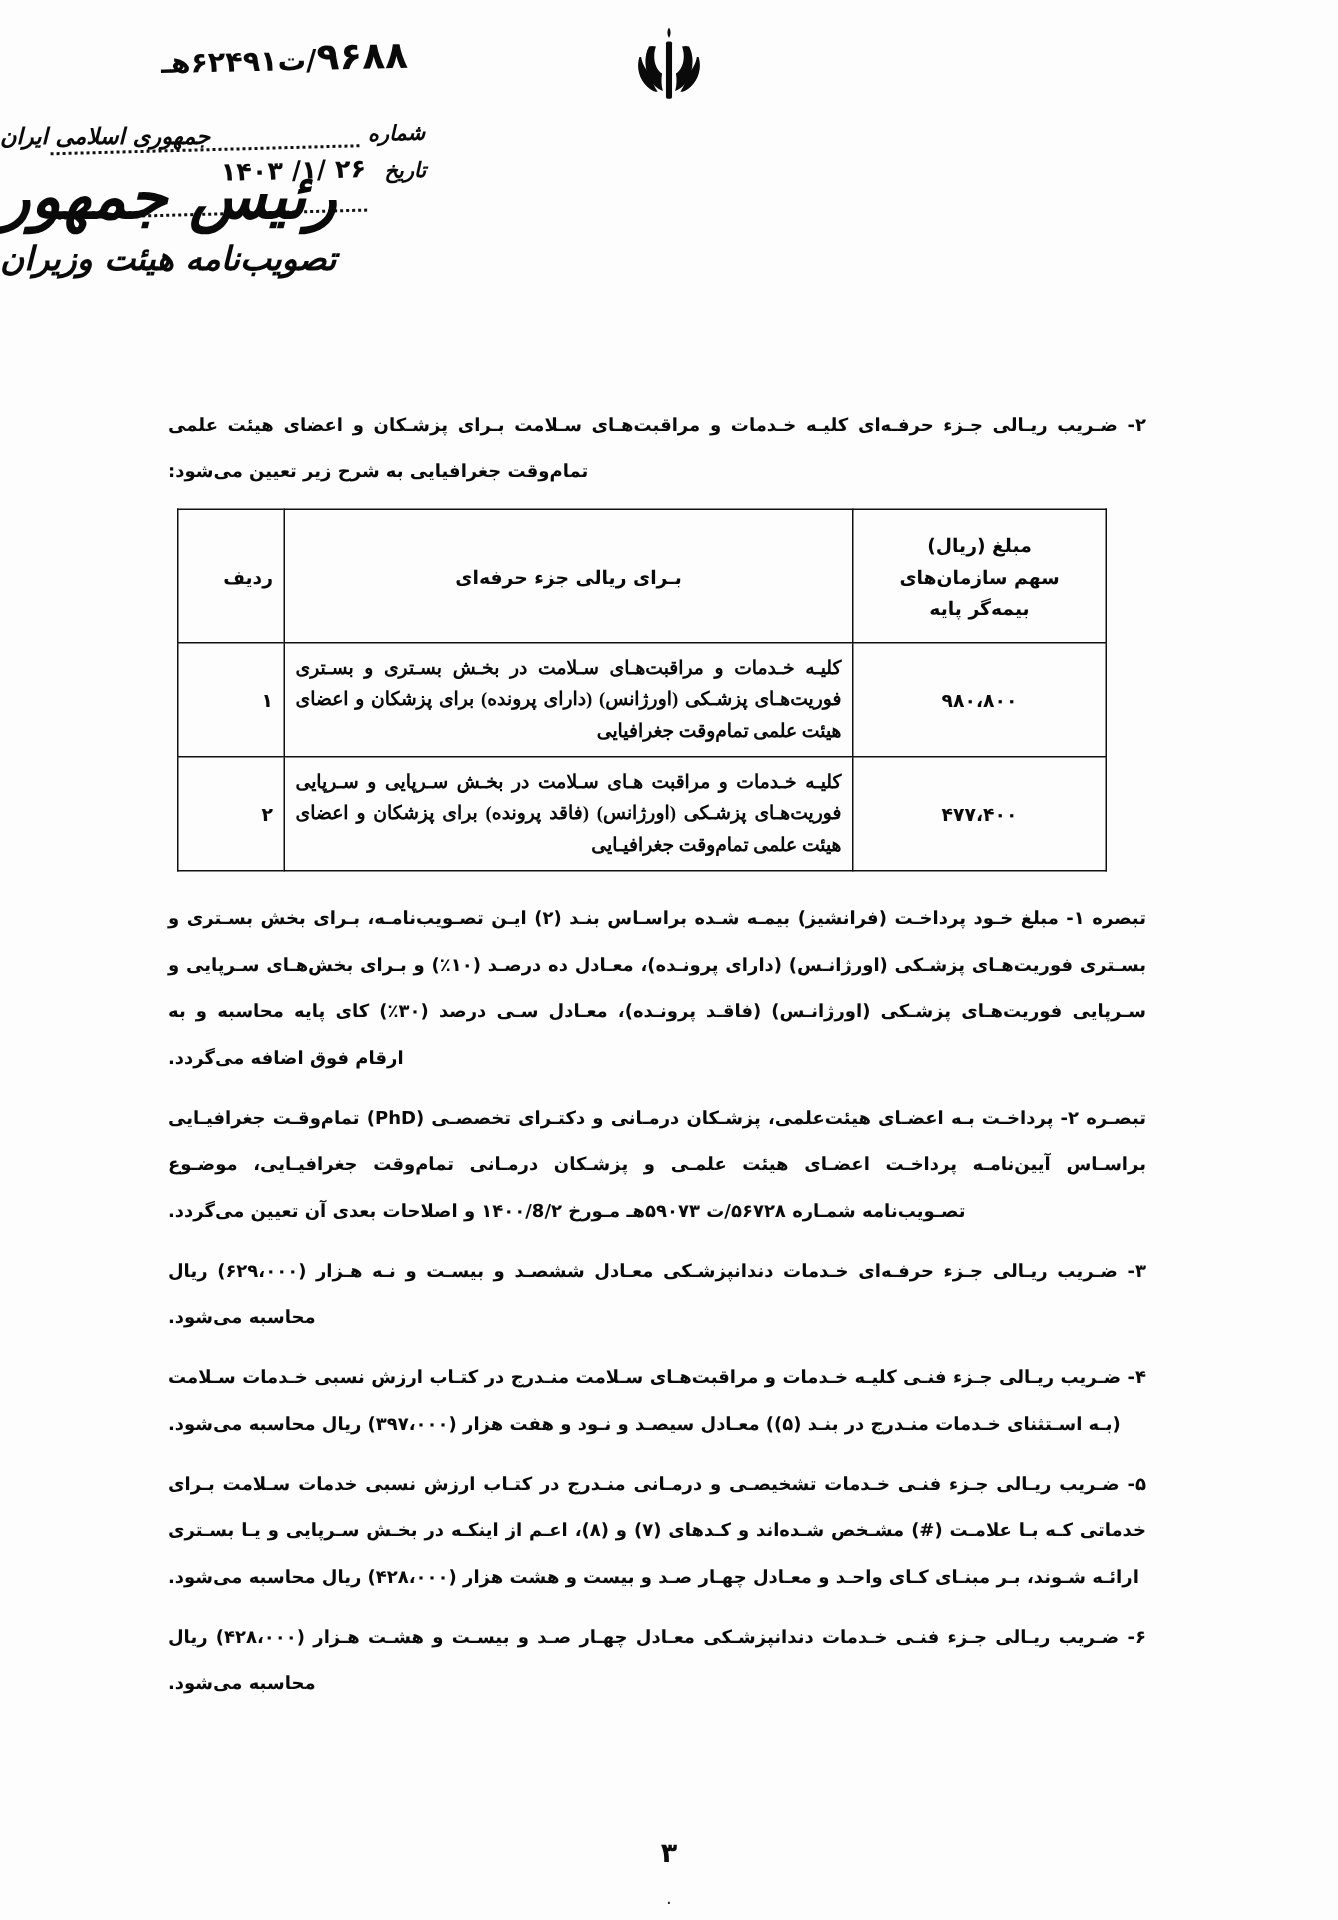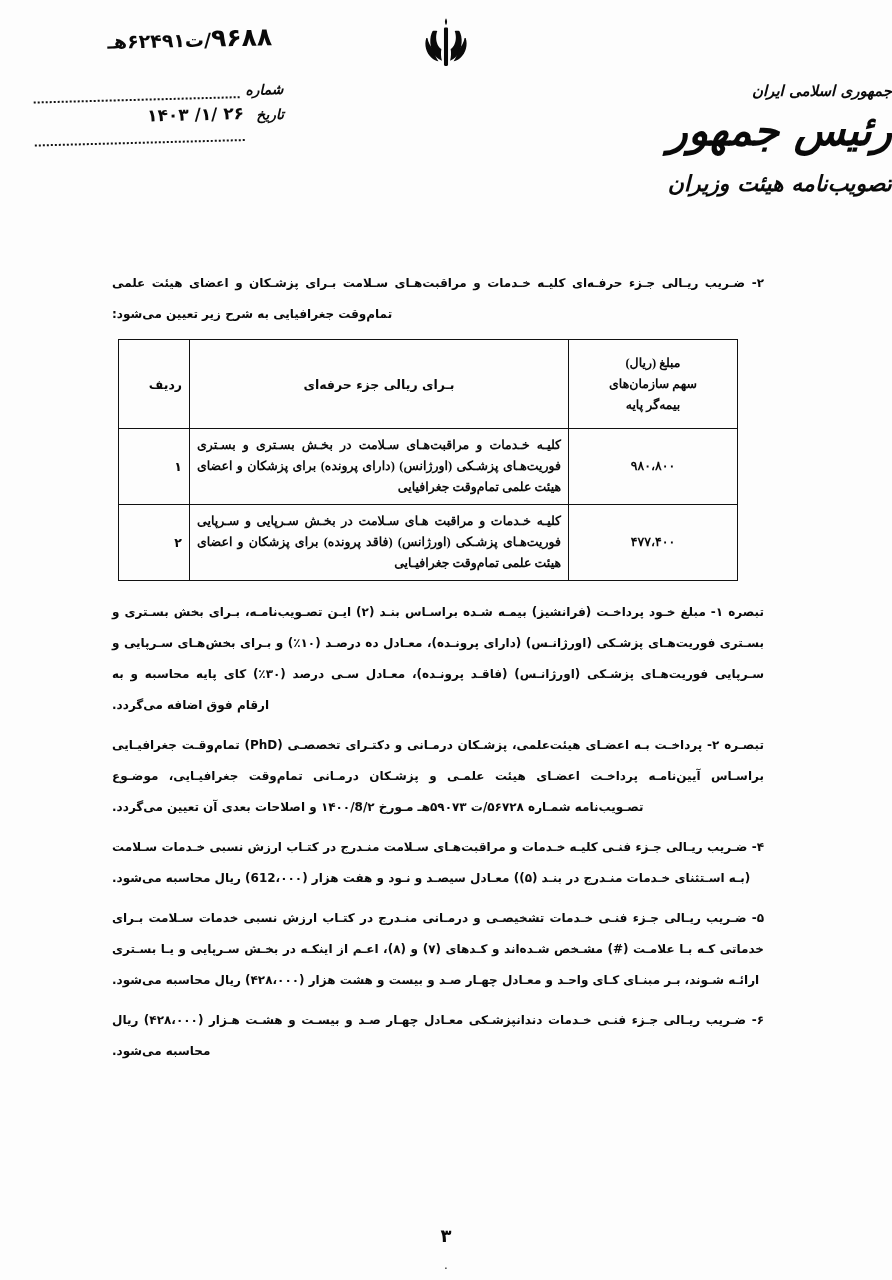--- a/index.html
+++ b/index.html
@@ -76,21 +76,21 @@
     direction: ltr;
     unicode-bidi: isolate;
   }
 
   
   .masthead {
     position: absolute;
     top: 16px;
     left: 0;
     right: 0;
-    text-align: right;
+    text-align: left;
   }
   .emblem {
     margin: 0 auto;
     width: 58px;
     height: 58px;
   }
   .org-name {
     margin-top: 8px;
     font-size: 15px;
     font-weight: 600;
@@ -98,21 +98,21 @@
     letter-spacing: 0.5px;
   }
   .office-title {
     margin-top: 6px;
     font-size: 42px;
     font-weight: 700;
     font-style: italic;
     letter-spacing: -1px;
   }
   .doc-kind {
-    margin-top: 16px;
+    margin-top: 6px;
     font-size: 22px;
     font-weight: 600;
     font-style: italic;
   }
 
   
   .content {
     position: absolute;
     top: 268px;
     right: 128px;
@@ -146,21 +146,21 @@
     padding: 6px 7px;
     vertical-align: middle;
     font-size: 12.5px;
     line-height: 21px;
     font-weight: 700;
   }
   table.rates th { height: 76px; }
   table.rates td { height: 52px; }
   .col-radif { width: 56px; text-align: right; }
   .col-desc  { text-align: justify; text-align-last: center; }
-  .col-amount{ width: 154px; text-align: center; font-family: Liberation Serif, serif; }
+  .col-amount{ width: 154px; text-align: center; }
   td.col-desc {
     text-align: justify;
     text-align-last: right;
     font-size: 12.5px;
     line-height: 21px;
     font-family: Liberation Serif, serif;
   }
   td.col-amount { letter-spacing: 1px; font-size: 14px; }
   td.col-radif  { font-size: 15px; }
 
@@ -256,22 +256,23 @@
             <td class="col-radif">۲</td>
           </tr>
         </tbody>
       </table>
     </div>
 
     <p class="para">تبصره ۱- مبلغ خـود پرداخـت (فرانشیز) بیمـه شـده براسـاس بنـد (۲) ایـن تصـویب‌نامـه، بـرای بخش بسـتری و بسـتری فوریت‌هـای پزشـکی (اورژانـس) (دارای پرونـده)، معـادل ده درصـد (۱۰٪) و بـرای بخش‌هـای سـرپایی و سـرپایی فوریت‌هـای پزشـکی (اورژانـس) (فاقـد پرونـده)، معـادل سـی درصد (۳۰٪) کای پایه محاسبه و به ارقام فوق اضافه می‌گردد.</p>
 
     <p class="para">تبصـره ۲- پرداخـت بـه اعضـای هیئت‌علمی، پزشـکان درمـانی و دکتـرای تخصصـی (PhD) تمام‌وقـت جغرافیـایی براسـاس آیین‌نامـه پرداخـت اعضـای هیئت علمـی و پزشـکان درمـانی تمام‌وقت جغرافیـایی، موضـوع تصـویب‌نامه شمـاره ۵۶۷۲۸/ت ۵۹۰۷۳هـ  مـورخ ۱۴۰۰/8/۲ و اصلاحات بعدی آن تعیین می‌گردد.</p>
 
-
-    <p class="para">۴- ضـریب ریـالی جـزء فنـی کلیـه خـدمات و مراقبت‌هـای سـلامت منـدرج در کتـاب ارزش نسبی خـدمات سـلامت (بـه اسـتثنای خـدمات منـدرج در بنـد (۵)) معـادل سیصـد و نـود و هفت هزار (612،۰۰۰) ریال محاسبه می‌شود.</p>
+    <p class="para">۳- ضـریب ریـالی جـزء حرفـه‌ای خـدمات دندانپزشـکی معـادل ششصـد و بیسـت و نـه هـزار (۶۲۹،۰۰۰) ریال محاسبه می‌شود.</p>
+
+    <p class="para">۴- ضـریب ریـالی جـزء فنـی کلیـه خـدمات و مراقبت‌هـای سـلامت منـدرج در کتـاب ارزش نسبی خـدمات سـلامت (بـه اسـتثنای خـدمات منـدرج در بنـد (۵)) معـادل سیصـد و نـود و هفت هزار (۳۹۷،۰۰۰) ریال محاسبه می‌شود.</p>
 
     <p class="para">۵- ضـریب ریـالی جـزء فنـی خـدمات تشخیصـی و درمـانی منـدرج در کتـاب ارزش نسبی خدمات سـلامت بـرای خدماتی کـه بـا علامـت (#) مشـخص شـده‌اند و کـدهای (۷) و (۸)، اعـم از اینکـه در بخـش سـرپایی و یـا بسـتری ارائـه شـوند، بـر مبنـای کـای واحـد و معـادل چهـار صـد و بیست و هشت هزار (۴۲۸،۰۰۰) ریال محاسبه می‌شود.</p>
 
     <p class="para">۶- ضـریب ریـالی جـزء فنـی خـدمات دندانپزشـکی معـادل چهـار صـد و بیسـت و هشـت هـزار (۴۲۸،۰۰۰) ریال محاسبه می‌شود.</p>
 
   </div>
 
   <div class="page-number">۳</div>
   <div class="page-foot-mark">.</div>
 

